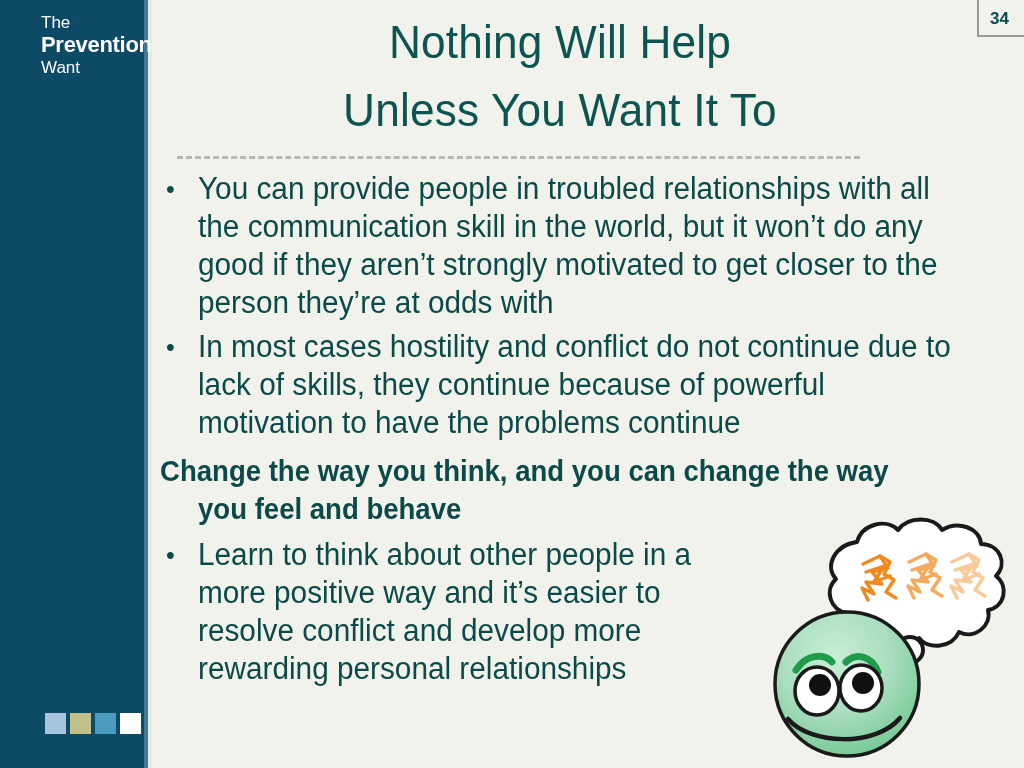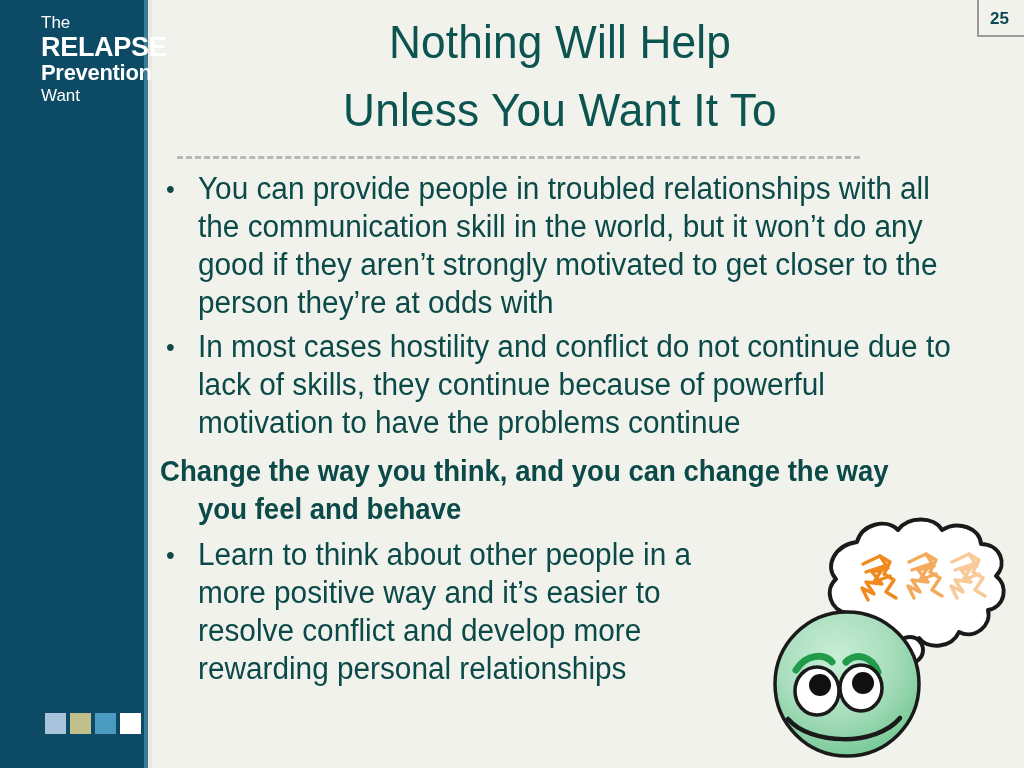--- a/index.html
+++ b/index.html
@@ -196,34 +196,33 @@
 <body>
 
 <div id="slide">
 
   <div id="sidebar"></div>
   <div id="sidebar-stripe"></div>
   <div id="sidebar-gap"></div>
 
   <div class="logo">
     <div class="logo-the">The</div>
-    <div class="logo-relapse">RELAPSE</div>
     <div class="logo-prevention">Prevention</div>
     <div class="logo-plan">Want</div>
   </div>
 
   <div id="swatches">
     <div class="swatch" id="sw0" style="background: rgb(168, 196, 220);"></div>
     <div class="swatch" id="sw1" style="background: rgb(194, 192, 138);"></div>
     <div class="swatch" id="sw2" style="background: rgb(74, 155, 191);"></div>
     <div class="swatch" id="sw3" style="background: rgb(255, 255, 255);"></div>
   </div>
 
   <div id="page-badge">
-    <span>25</span>
+    <span>34</span>
   </div>
 
   <div id="title">
     <span class="title-line">Nothing Will Help</span>
     <span class="title-line">Unless You Want It To</span>
   </div>
 
   <div id="divider"></div>
 
   <div id="body">

